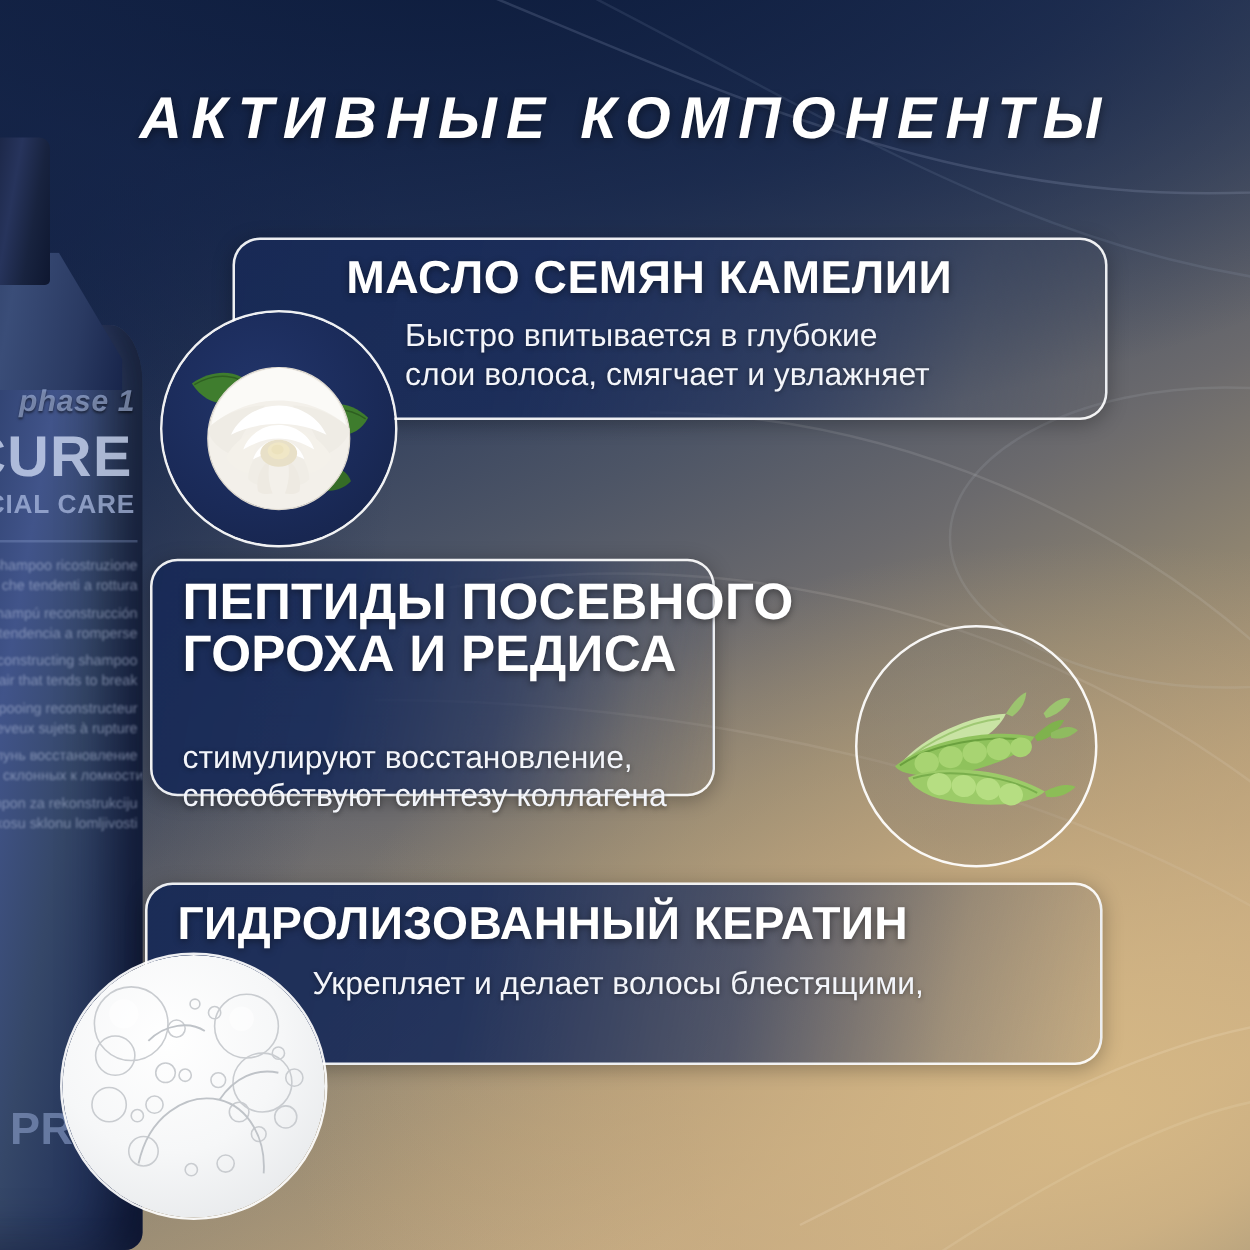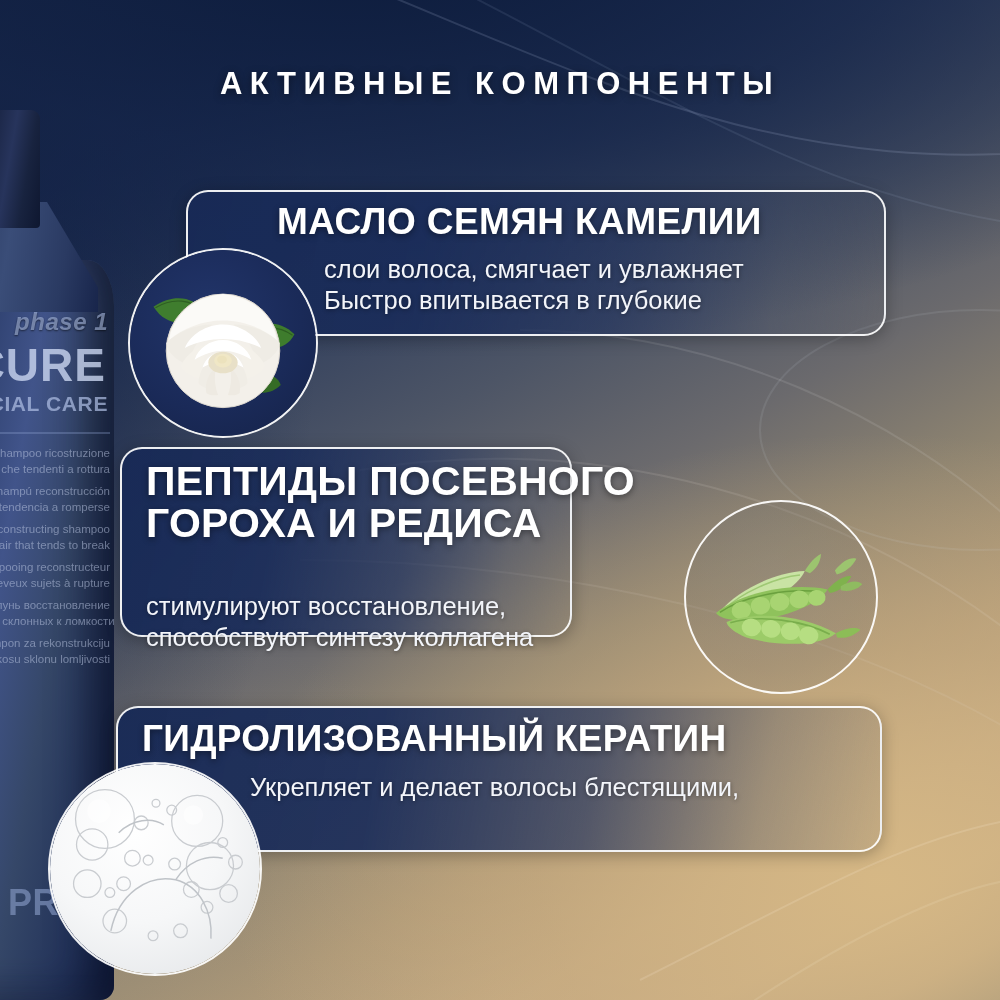--- a/index.html
+++ b/index.html
@@ -145,26 +145,27 @@
     color:rgba(150,170,214,.55);
     filter: blur(.5px); white-space:nowrap;
   }
   .bottle .pro sup { font-size:12px; vertical-align:super; }
 
   
   .heading {
     position:absolute;
     left:0; right:0; top:66px;
     text-align:center;
-    font-size:31px;
+    font-size:47px;
     font-weight:bold;
     letter-spacing:7.5px;
     color:#ffffff;
     text-shadow:0 2px 8px rgba(0,0,0,.45);
     white-space:nowrap;
+    font-style:italic;
   }
 
   
   .card {
     position:absolute;
     border:2px solid rgba(255,255,255,.92);
     border-radius:22px;
     background:linear-gradient(100deg,
         rgba(24,42,86,.96) 0%,
         rgba(27,45,90,.93) 34%,
@@ -274,22 +275,22 @@
     </div>
     <div class="vol">3,8 fl oz</div>
     <div class="pro"><span>PRO</span><sup>™</sup></div>
   </div>
 
   <div class="heading">АКТИВНЫЕ КОМПОНЕНТЫ</div>
 
   <div class="card" id="card1">
     <div class="card-title">МАСЛО СЕМЯН КАМЕЛИИ</div>
     <div class="card-desc">
+      <div>Быстро впитывается в глубокие</div>
       <div>слои волоса, смягчает и увлажняет</div>
-      <div>Быстро впитывается в глубокие</div>
     </div>
   </div>
 
   <div class="card" id="card2">
     <div class="card-title">
       <div>ПЕПТИДЫ ПОСЕВНОГО</div>
       <div>ГОРОХА И РЕДИСА</div>
     </div>
     <div class="card-desc">
       <div>стимулируют восстановление,</div>

